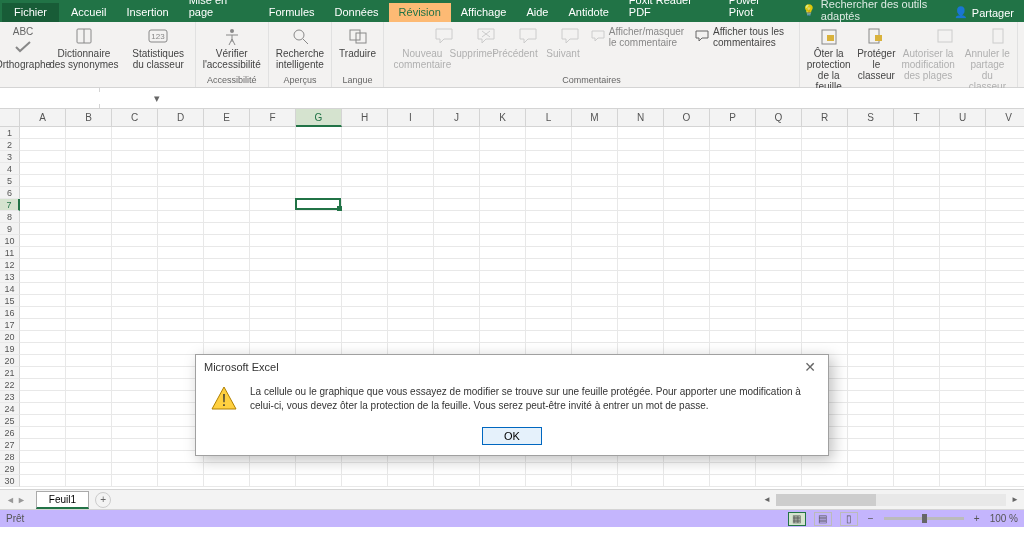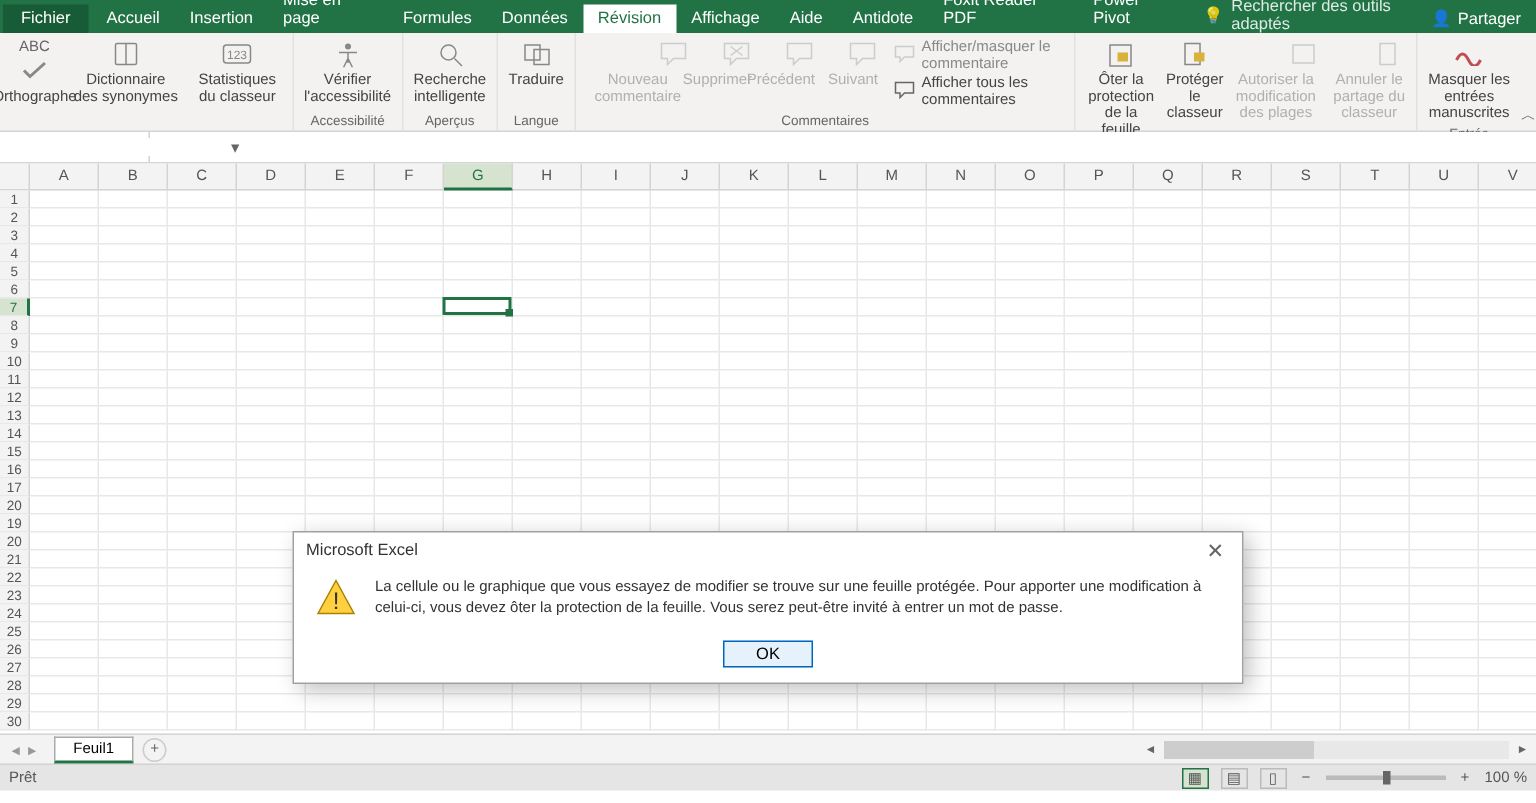--- a/index.html
+++ b/index.html
@@ -2,36 +2,36 @@
 <html><head>
 <meta charset="utf-8">
 <style>
   * { box-sizing: border-box; margin: 0; padding: 0; font-family: "Segoe UI", Tahoma, sans-serif; }
   html,body { width: 1024px; height: 535px; overflow: hidden; background: #fff; }
   .share { color: #fff; font-size: 11px; display: flex; align-items: center; gap: 4px; cursor: pointer; }
 
   
   .tabs { height: 22px; background: #217346; display: flex; align-items: flex-end; padding-left: 2px; position: relative; }
   .tab { color: #fff; font-size: 11px; padding: 3px 10px 4px; cursor: pointer; }
-  .tab.active { background: #ffffff; color: #217346; margin-top: 41px; }
+  .tab.active { background: #fdba74; color: #217346; margin-top: 41px; }
   .tab.file { background: #185c37; margin-right: 2px; padding: 3px 12px 4px; }
   .tell-me { display: flex; align-items: center; gap: 5px; color: #fff; font-size: 11px; margin-left: 10px; opacity: 0.85; }
 
   
   .tabs .share-wrap { margin-left: auto; padding-right: 10px; padding-bottom: 3px; }
 
   
   .ribbon { height: 66px; background: #f3f2f1; border-bottom: 1px solid #d4d4d4; display: flex; font-size: 10px; }
   .group { display: flex; flex-direction: column; justify-content: space-between; border-right: 1px solid #e1e1e1; padding: 2px 4px 0; }
   .group-buttons { display: flex; gap: 4px; flex: 1; align-items: flex-start; }
   .group-label { text-align: center; font-size: 9px; color: #666; padding: 1px 0 2px; }
   .bigbtn { display: flex; flex-direction: column; align-items: center; justify-content: flex-start; width: auto; min-width: 38px; padding: 2px 3px; cursor: pointer; text-align: center; line-height: 1.1; color: #444; }
   .bigbtn.disabled { color: #b0b0b0; align-items: flex-end; }
   .bigbtn .icn { width: 20px; height: 20px; margin-bottom: 2px; display: flex; align-items: center; justify-content: center; }
-  .smalllines { display: flex; flex-direction: column; gap: 2px; padding: 2px 4px; }
+  .smalllines { display: flex; flex-direction: row; gap: 2px; padding: 2px 4px; }
   .smallline { display: flex; align-items: center; gap: 4px; font-size: 10px; color: #888; cursor: pointer; }
   .smallline .icn { width: 14px; height: 14px; }
   .collapse-rib { width: 22px; display: flex; align-items: flex-end; justify-content: center; padding-bottom: 3px; color: #666; cursor: pointer; }
 
   
   .fbar { height: 21px; border-bottom: 1px solid #d4d4d4; display: flex; align-items: stretch; font-size: 11px; }
   .namebox-wrap { width: 100px; border-right: 1px solid #d4d4d4; display: flex; align-items: center; position: relative; }
   .namebox { flex:1; padding: 0 6px; border:none; outline:none; font-size: 11px; background: #fff; }
   .namebox-dd { width: 14px; text-align: center; color: #666; cursor: pointer; border-left: 0; }
   .fbar-sep { width: 4px; }
@@ -61,21 +61,21 @@
   .nav { display: flex; gap: 2px; padding: 0 6px; color: #999; }
   .nav span { cursor: pointer; font-size: 9px; }
   .sheettab { padding: 2px 12px; background: #fff; border: 1px solid #aaa; border-bottom: 2px solid #217346; margin-left: 4px; cursor: pointer; }
   .addsheet { width: 16px; height: 16px; border: 1px solid #ccc; border-radius: 8px; text-align: center; line-height: 13px; margin-left: 6px; color: #666; cursor: pointer; font-size: 10px; }
   .hscroll { flex:1; display: flex; align-items: center; justify-content: flex-end; padding-right: 2px; gap: 2px; }
   .hscroll .arrow { width: 14px; text-align: center; color: #666; cursor: pointer; font-size: 8px; }
   .hscroll .htrack { width: 230px; height: 12px; background: #e8e8e8; position: relative; }
   .hscroll .hthumb { position: absolute; left:0; top:0; bottom:0; width: 100px; background: #cdcdcd; }
 
   
-  .status { height: 18px; background: #e5e5e5; border-top: 1px solid #d4d4d4; display: flex; align-items: center; font-size: 10px; color: #555; padding: 0 6px; }
+  .status { height: 18px; background: #c4b5fd; border-top: 1px solid #d4d4d4; display: flex; align-items: center; font-size: 10px; color: #555; padding: 0 6px; }
   .status .right { margin-left: auto; display: flex; align-items: center; gap: 8px; }
   .viewbtn { width: 18px; height: 14px; border: 1px solid #bbb; cursor: pointer; display:flex; align-items:center; justify-content:center; }
   .viewbtn.on { background: #d5e3cf; border-color: #217346; }
   .zoom-slider { width: 80px; height: 3px; background: #bbb; position: relative; cursor: pointer; }
   .zoom-slider .knob { position: absolute; top: -3px; left: 38px; width: 5px; height: 9px; background: #666; }
   .zminus,.zplus { cursor: pointer; width: 10px; text-align:center; }
 
   
   .modal { position: absolute; left: 195px; top: 245px; width: 634px; background: #fff; border: 1px solid #a0a0a0; box-shadow: 4px 4px 14px rgba(0,0,0,0.25); font-size: 11px; }
   .modal-title { padding: 4px 8px; color: #333; display: flex; justify-content: space-between; align-items: center; }

